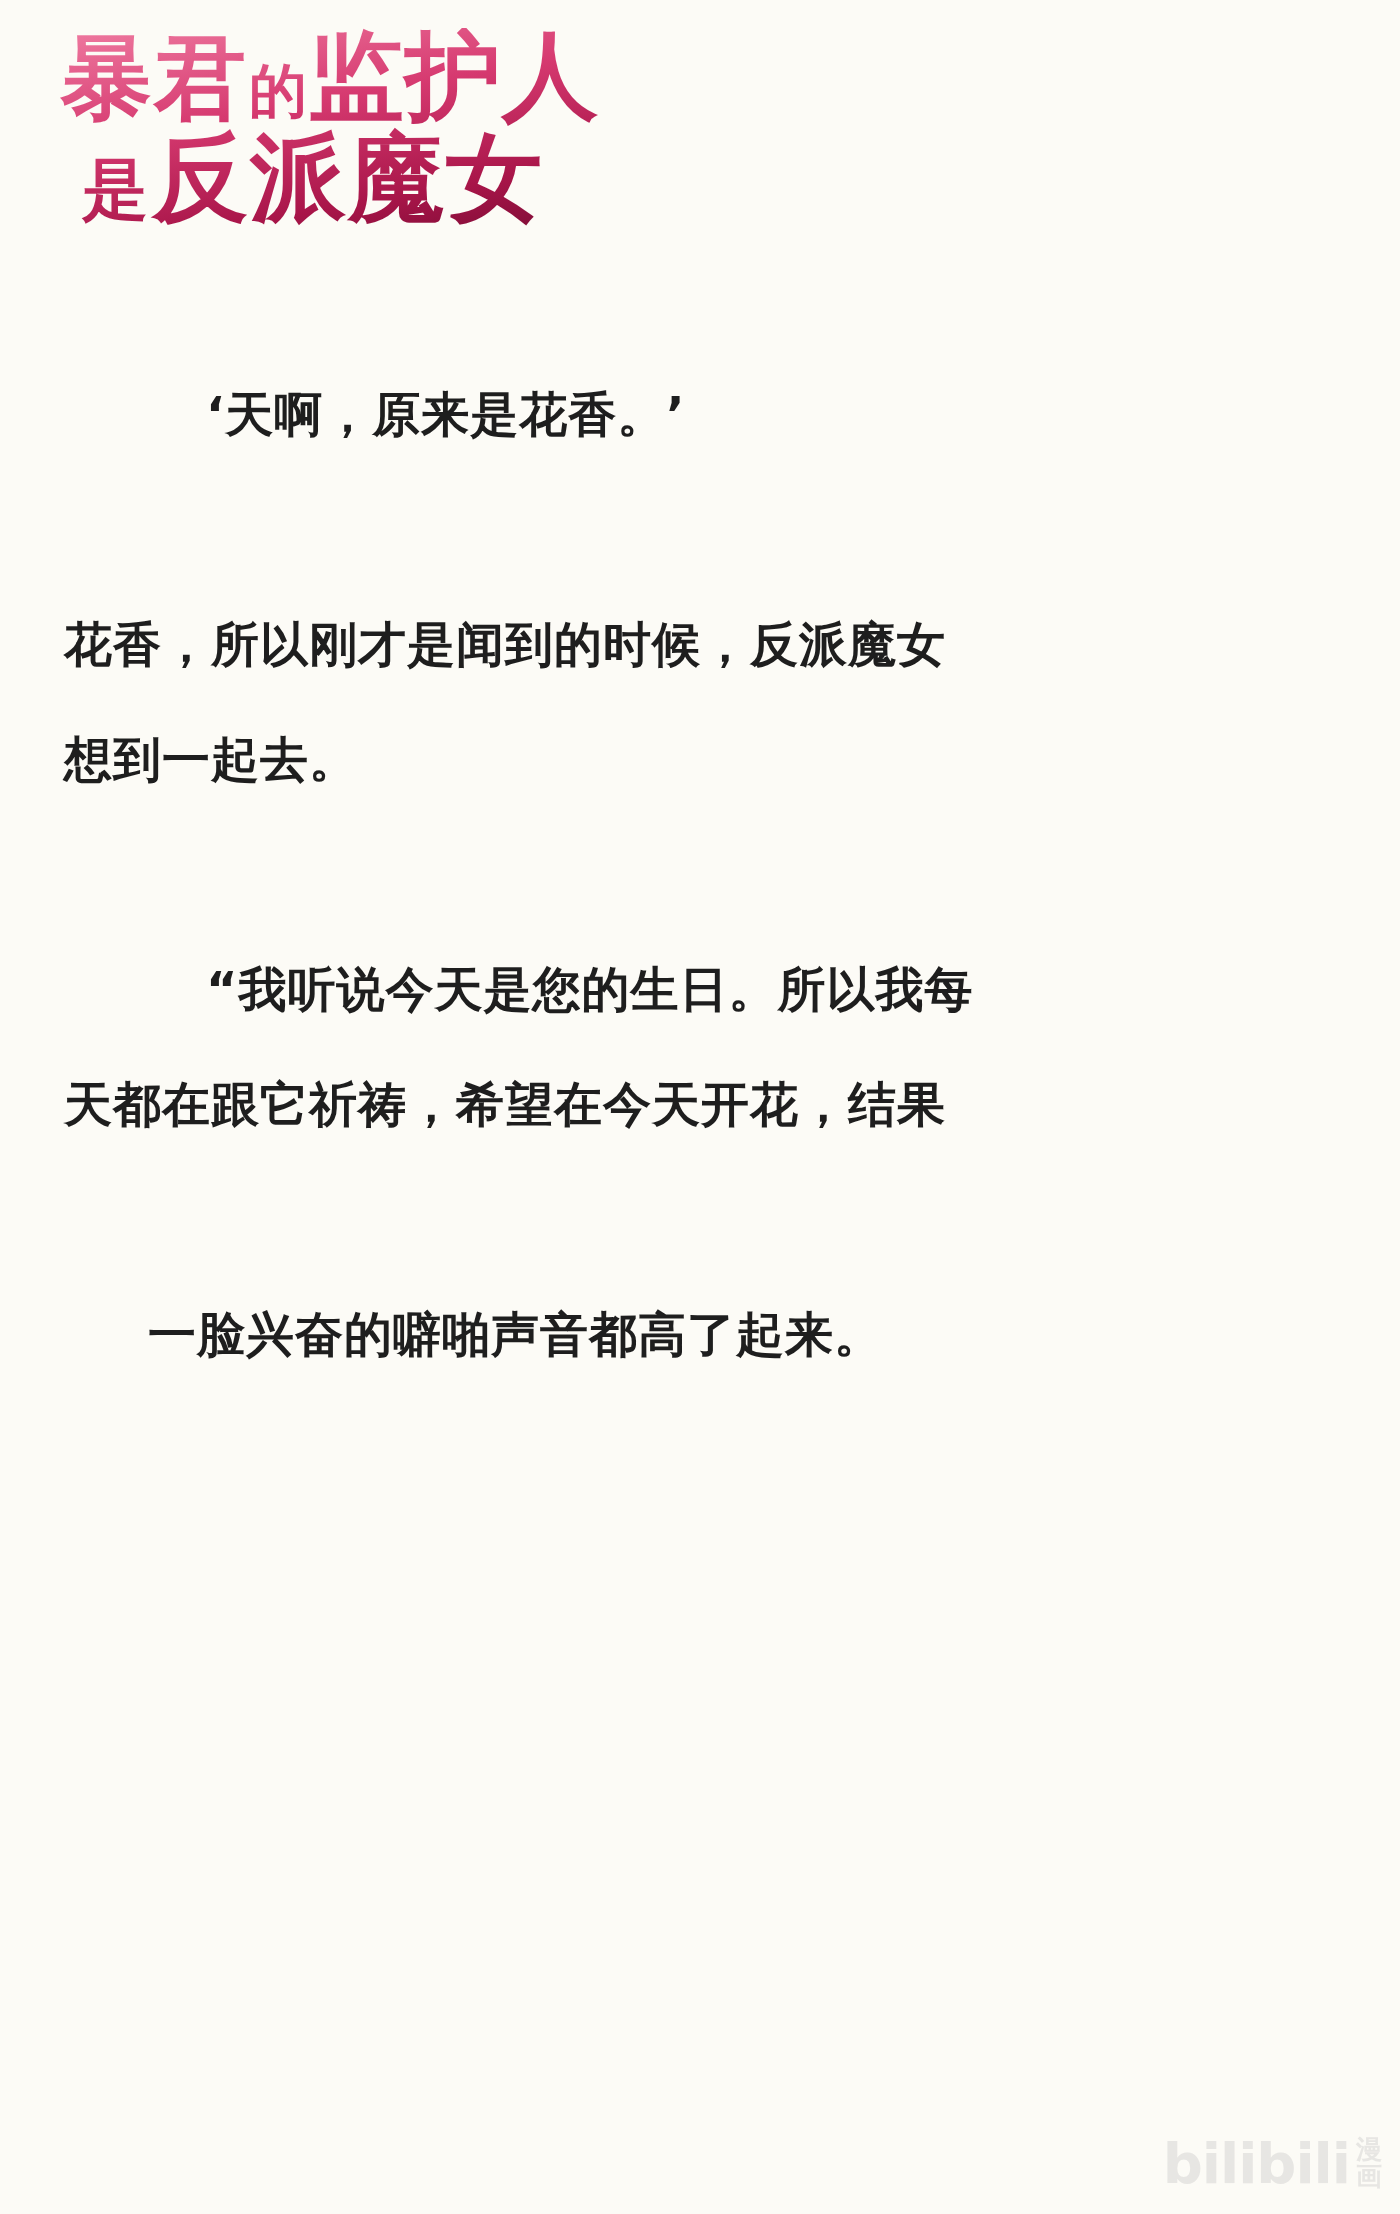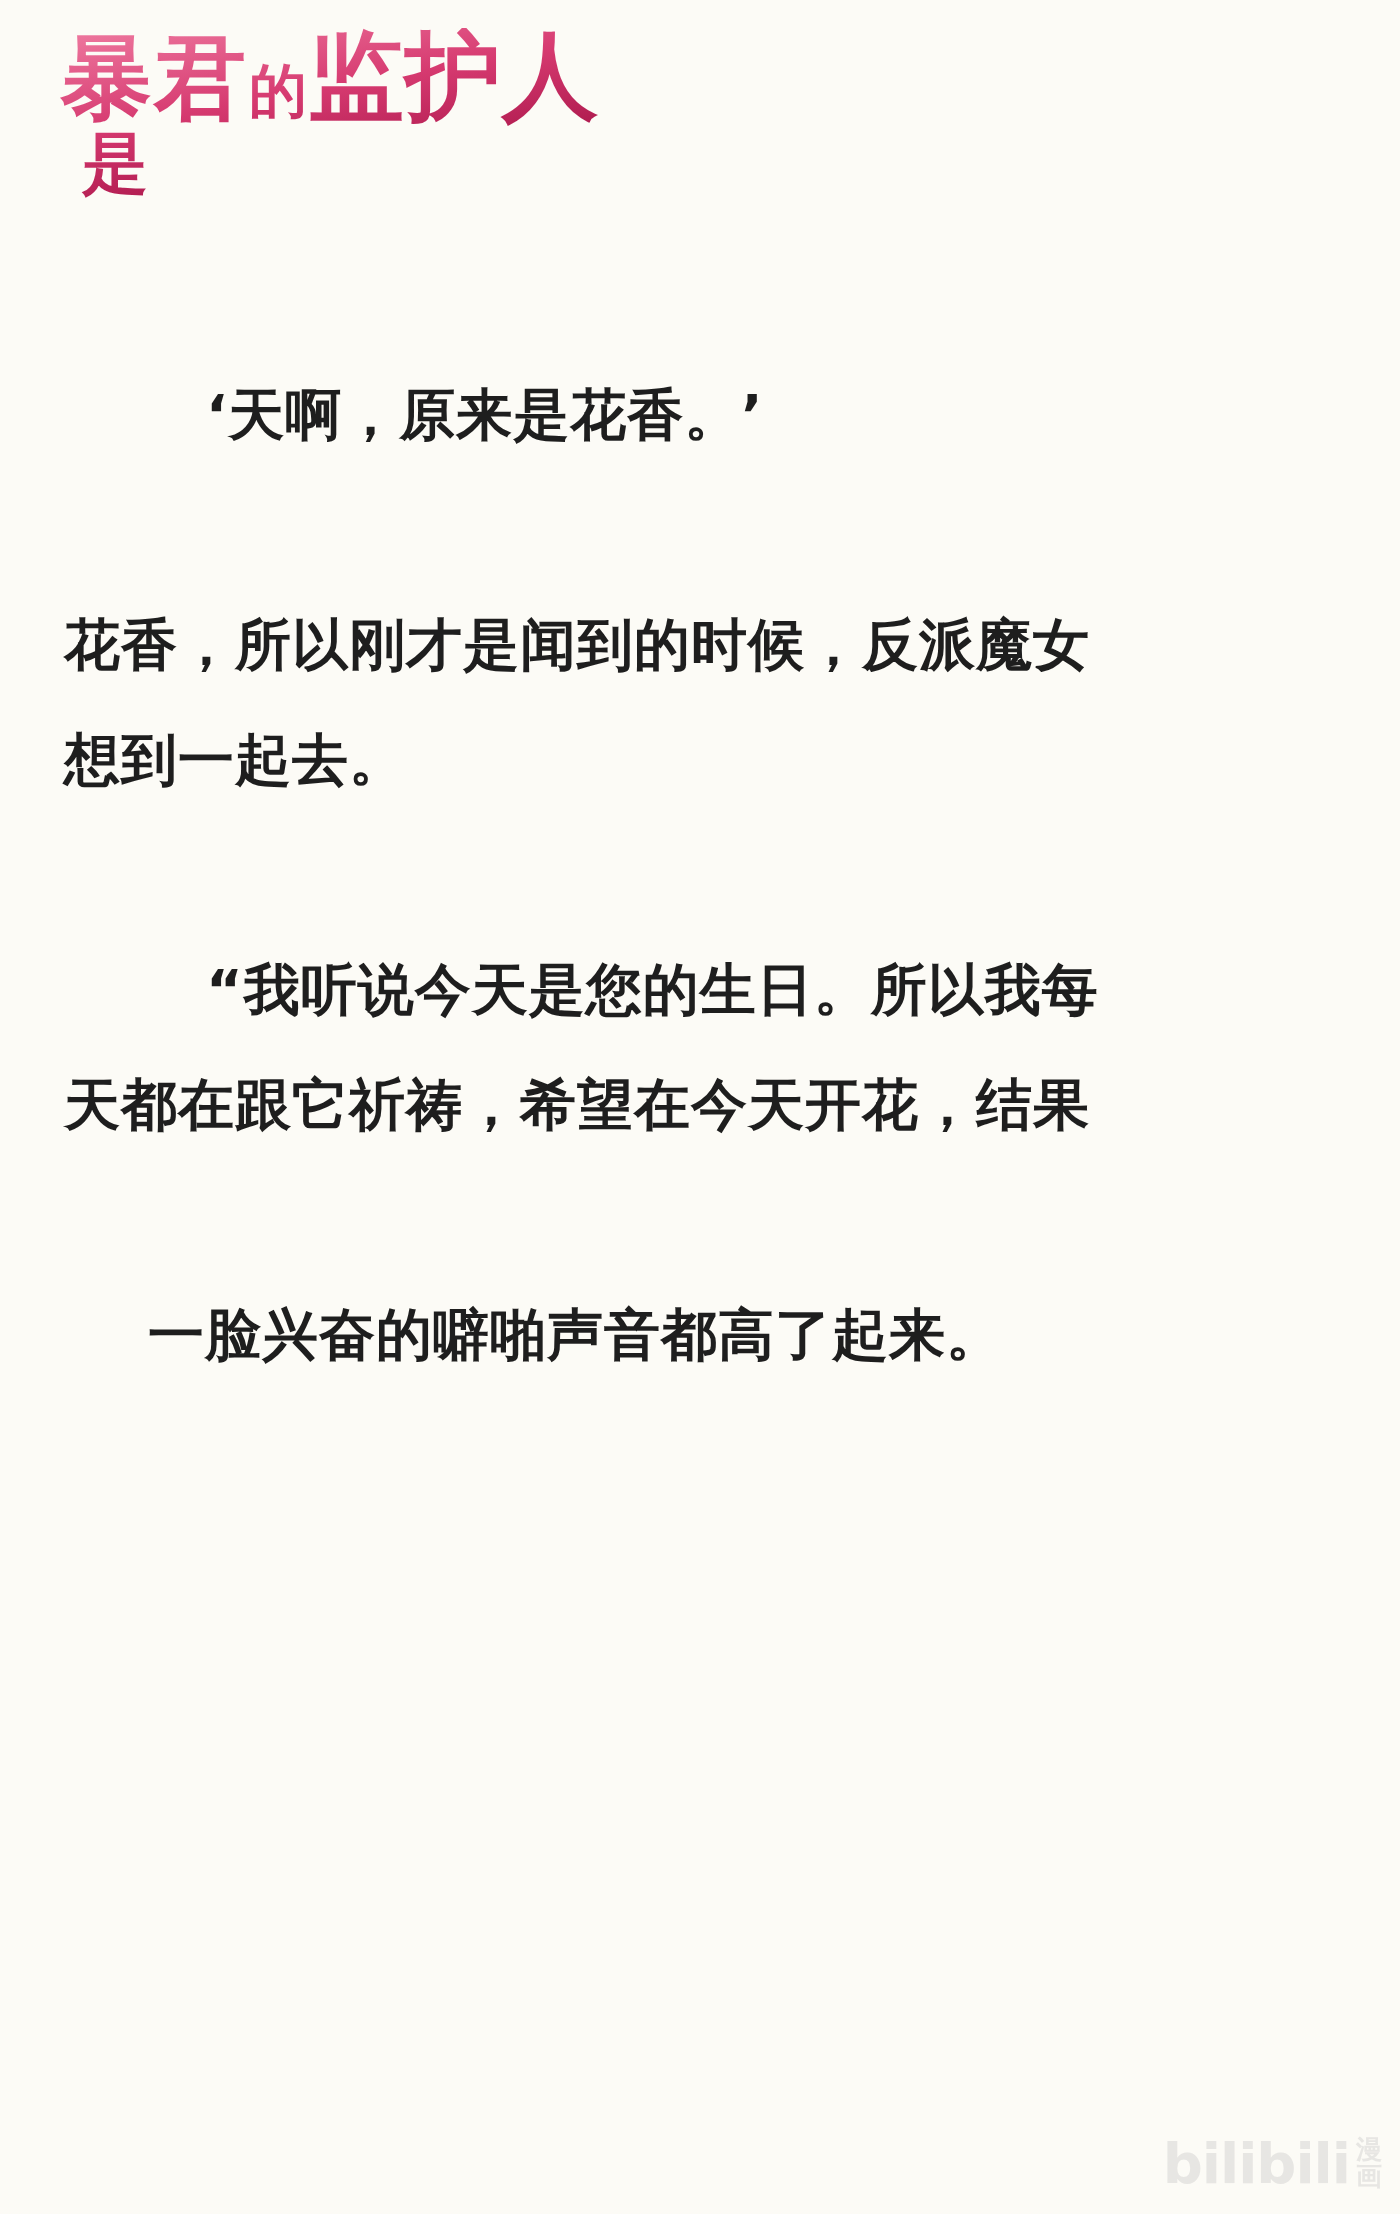--- a/index.html
+++ b/index.html
@@ -43,21 +43,21 @@
   .logo .small2 { font-size: 66px;  margin: 0 4px 4px 0; }
   .logo .big3   { font-size: 96px;  letter-spacing: 2px; }
 
   
   .content {
     position: absolute;
     left: 64px;
     top: 357px;
     width: 1290px;
     color: #1e1e1e;
-    font-size: 56px;
+    font-size: 48px;
     line-height: 115px;
     font-weight: 600;
     letter-spacing: 1px;
     font-family: "DejaVu Sans", sans-serif;
   }
   .content p { margin: 0 0 115px 0; padding: 0; }
   .content p:last-child { margin-bottom: 0; }
   .line { display: block; white-space: nowrap; }
   .line.first    { padding-left: 142px; }
   .line.first-sm { padding-left: 84px; }
@@ -94,20 +94,21 @@
 <div class="page">
 
   <div class="logo">
     <div class="logo-row">
       <span class="big1">暴君</span>
       <span class="small1">的</span>
       <span class="big2">监护人</span>
     </div>
     <div class="logo-row logo-row2">
       <span class="small2">是</span>
+      <span class="big3">反派魔女</span>
     </div>
   </div>
 
   <main class="content">
     <p>
       <span class="line first">‘天啊，原来是花香。’</span>
     </p>
     <p>
       <span class="line">花香，所以刚才是闻到的时候，反派魔女</span>
       <span class="line">想到一起去。</span>

